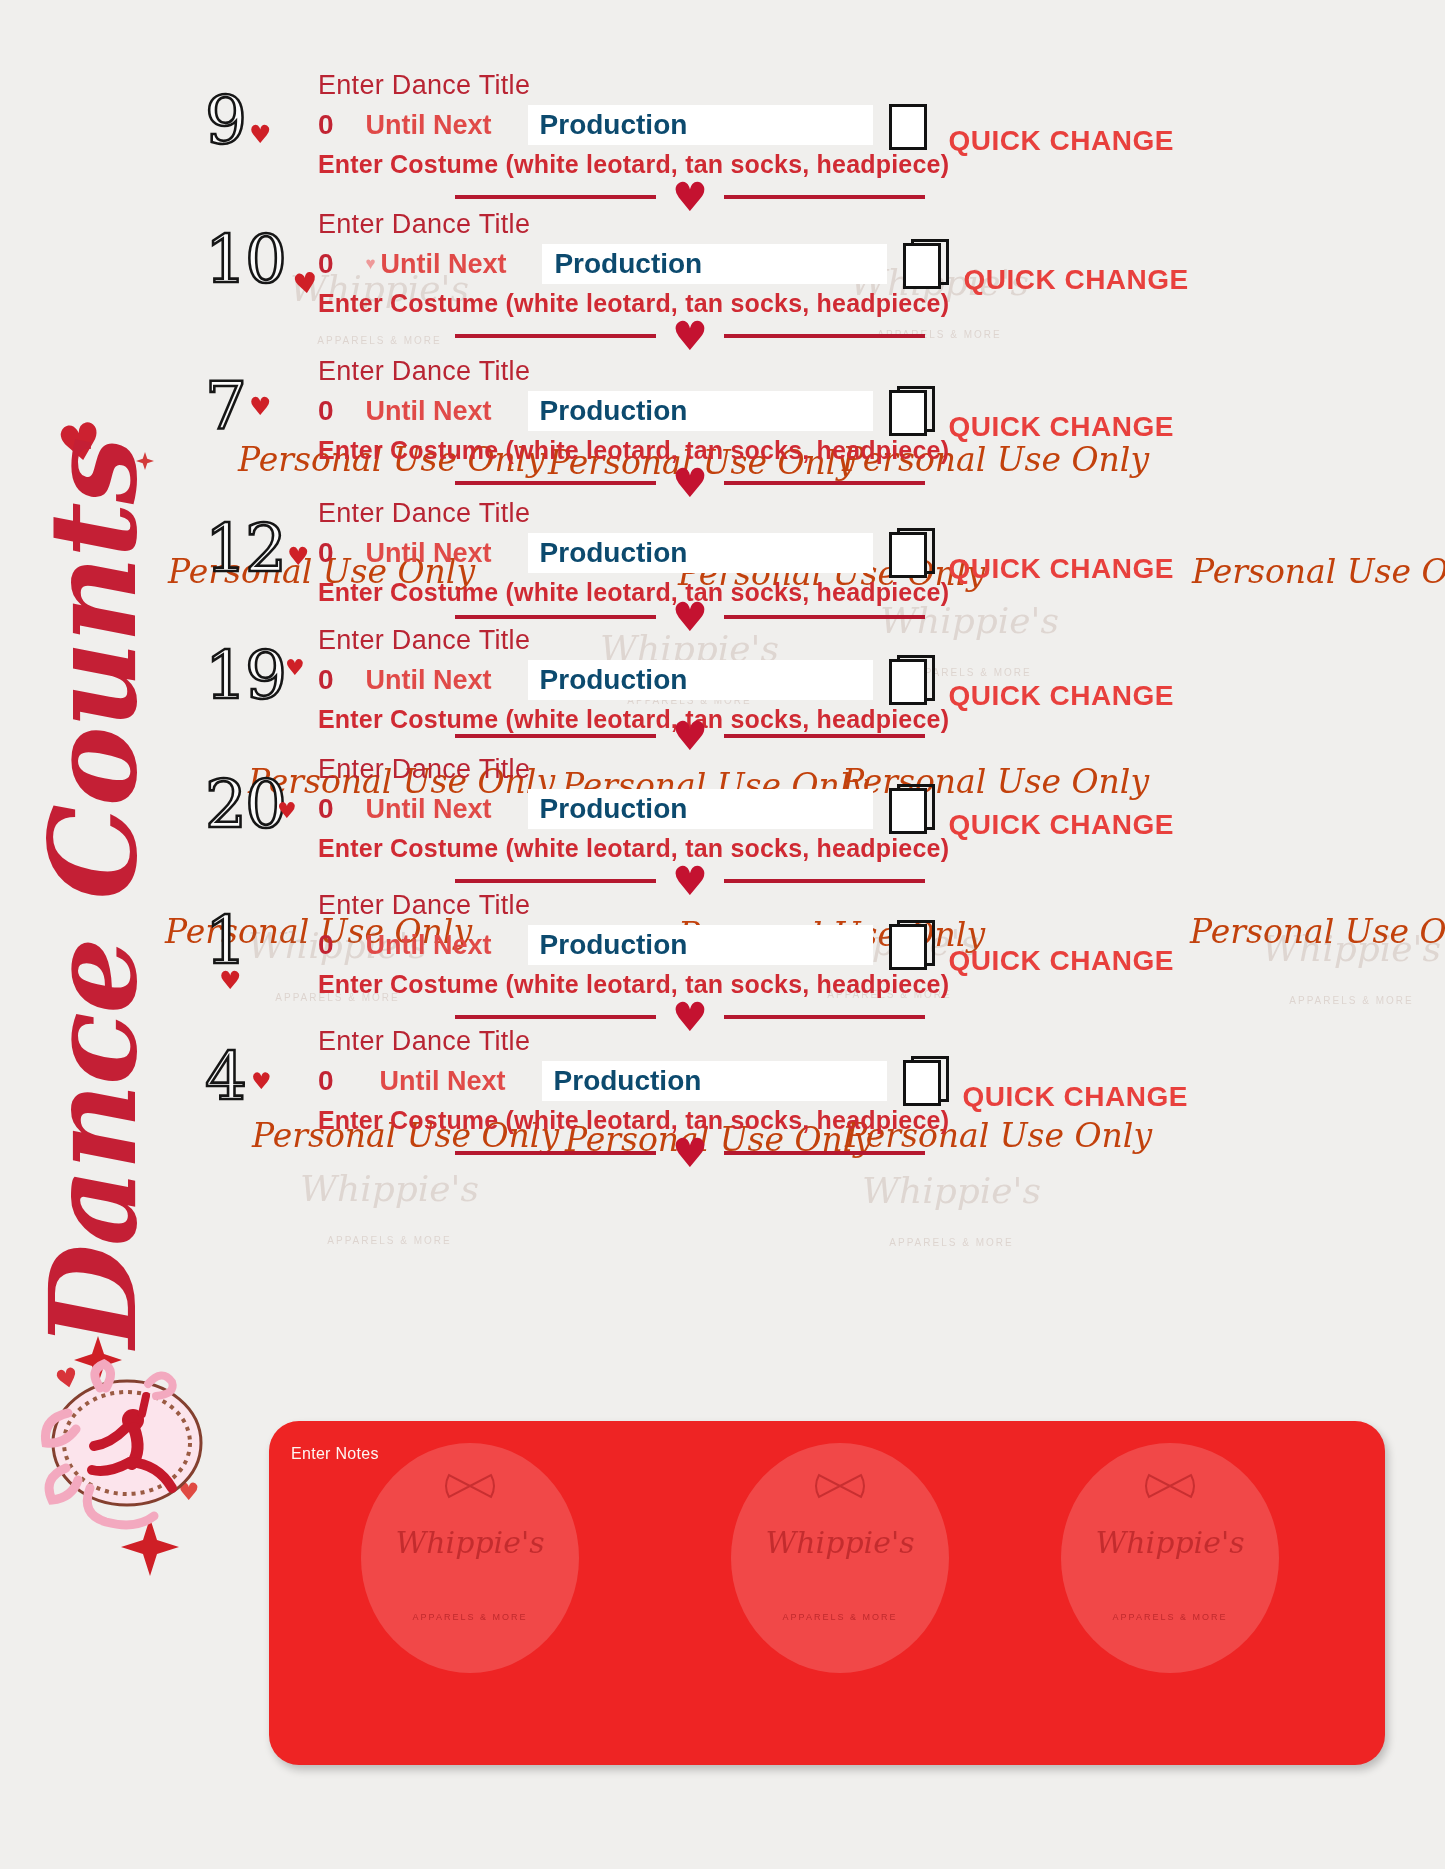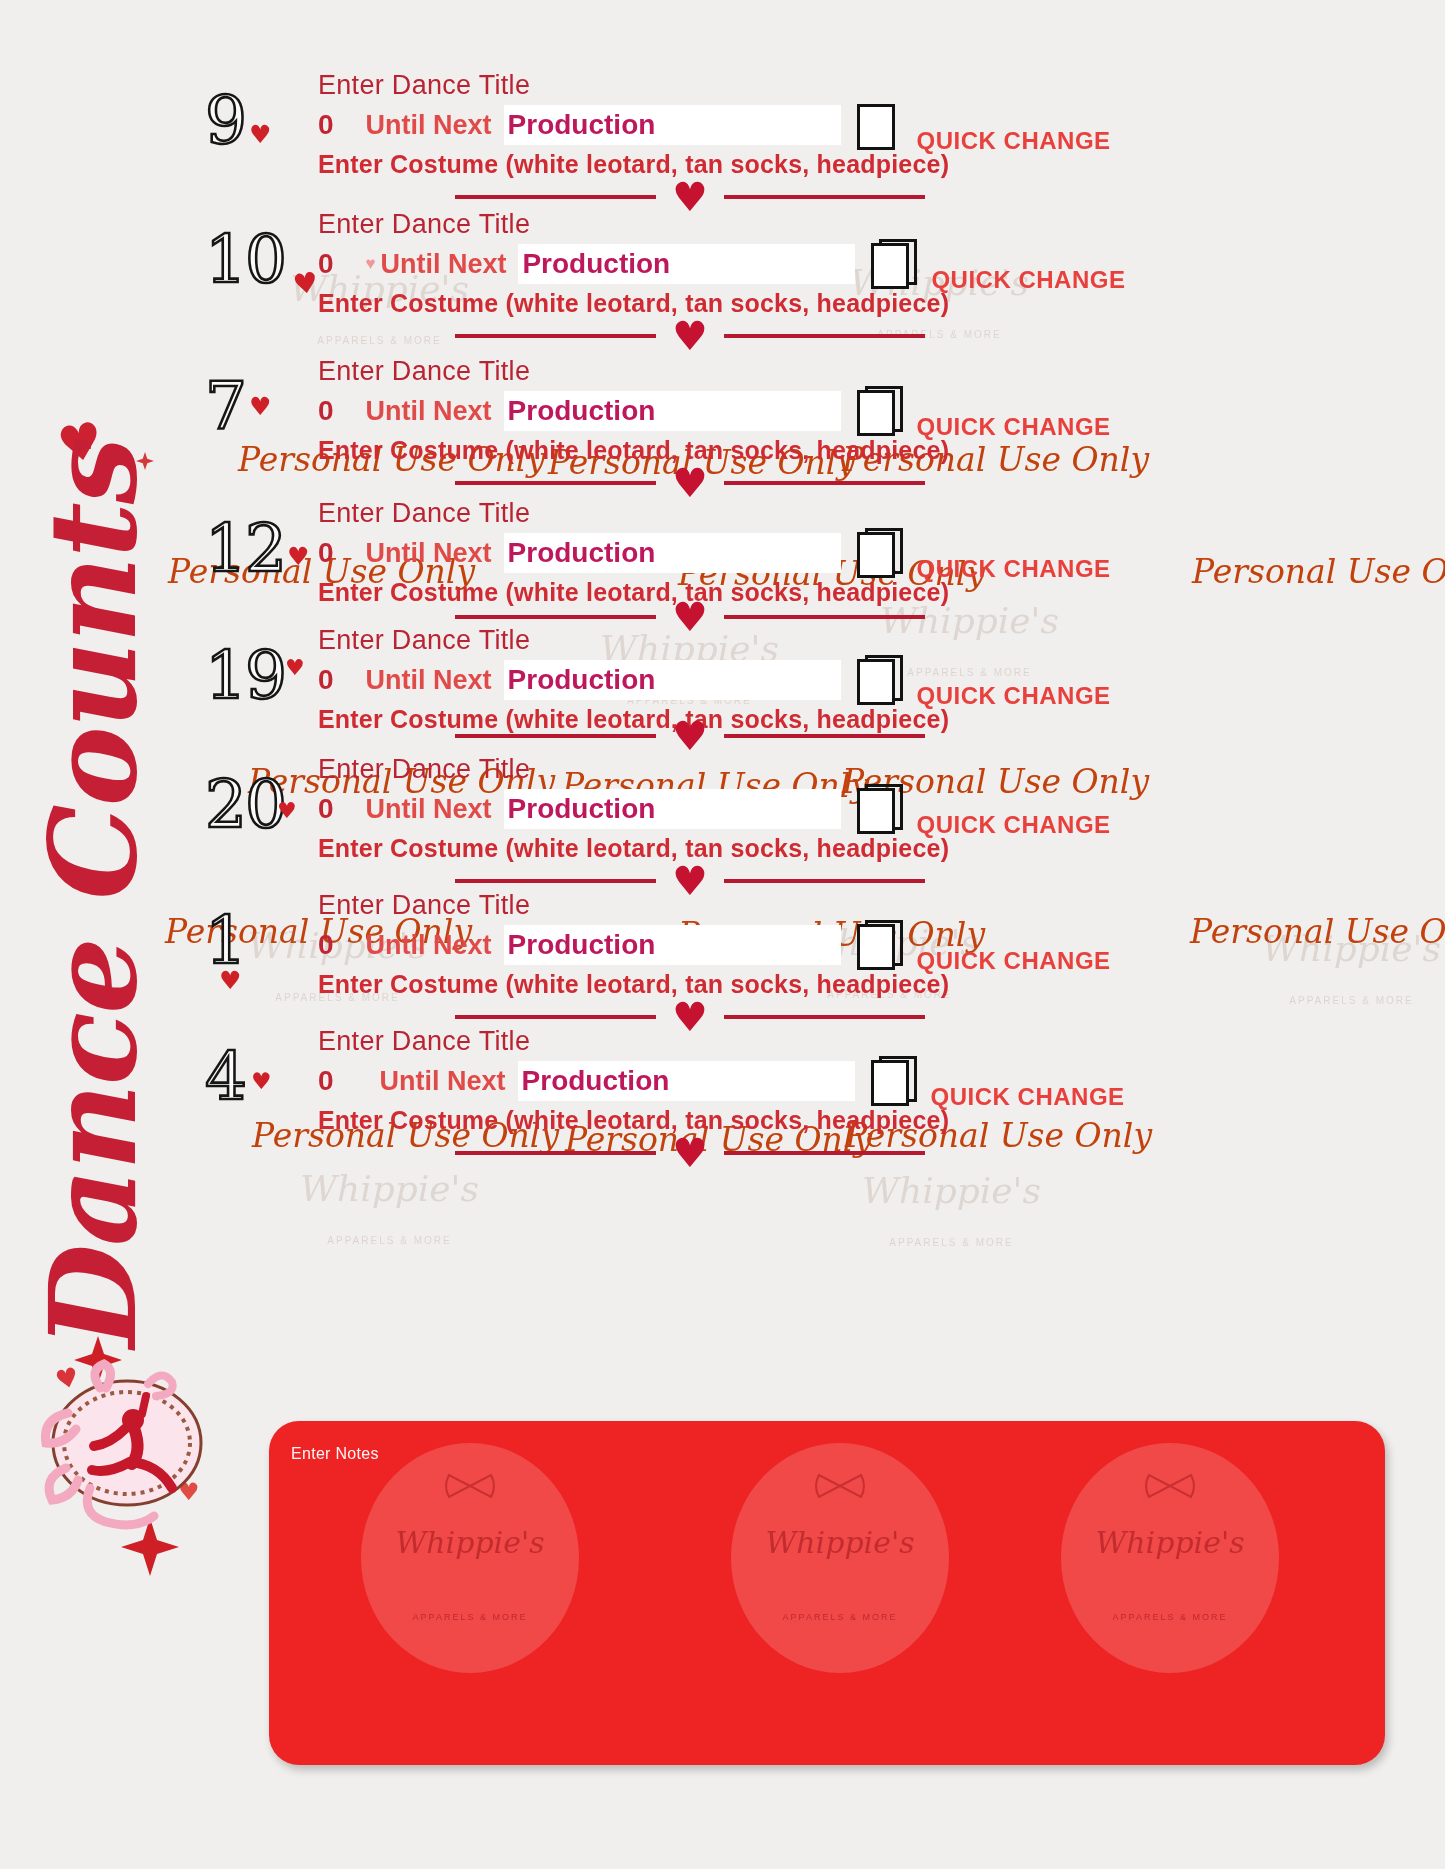--- a/index.html
+++ b/index.html
@@ -70,34 +70,34 @@
     font-size:27px;font-weight:normal;color:#b92433;letter-spacing:.3px;
   }
   .row2{position:absolute;left:113px;top:32px;height:46px;display:flex;align-items:center;}
   .zero{font-size:28px;font-weight:bold;color:#c22433;margin-right:32px;}
   .until{font-size:27px;font-weight:bold;color:#e04a48;margin-right:12px;white-space:nowrap;}
   .entry:nth-of-type(2) .until::before{content:"\2665  ";font-size:17px;color:#e99;vertical-align:4px;}
   .entry:nth-of-type(8) .until{margin-left:14px;}
   .production{
     width:333px;height:40px;border:none;background:#ffffff;
     font-family:"Liberation Sans",sans-serif;font-size:28px;font-weight:600;
-    color:#be185d;padding:0 0 0 4px;outline:none;
+    color:#0c4a6e;padding:0 0 0 12px;outline:none;margin-left:24px;
   }
   .cb-wrap{position:relative;width:46px;height:50px;margin-left:14px;}
   .cb-back{
     position:absolute;left:10px;top:0;width:32px;height:40px;
     border:3px solid #121212;background:transparent;
   }
   .cb-front{
     position:absolute;left:2px;top:4px;width:32px;height:40px;
     border:3px solid #121212;background:#ffffff;
   }
   .entry:nth-of-type(1) .cb-back{display:none;}
   .quick{
-    font-size:24px;font-weight:bold;color:#e8403d;margin-left:16px;
+    font-size:28px;font-weight:bold;color:#e8403d;margin-left:16px;
     letter-spacing:.5px;white-space:nowrap;margin-top:32px;
   }
   .costume{
     position:absolute;left:113px;top:80px;
     font-size:25px;font-weight:bold;color:#d02a33;letter-spacing:.2px;white-space:nowrap;
   }
   .divider{position:absolute;left:250px;top:112px;width:470px;display:flex;align-items:center;}
   .entry:nth-of-type(4) .divider{top:104px;}
   .entry:nth-of-type(5) .divider{top:96px;}
   .divider .dline{flex:1;height:4px;background:#b5182f;}

